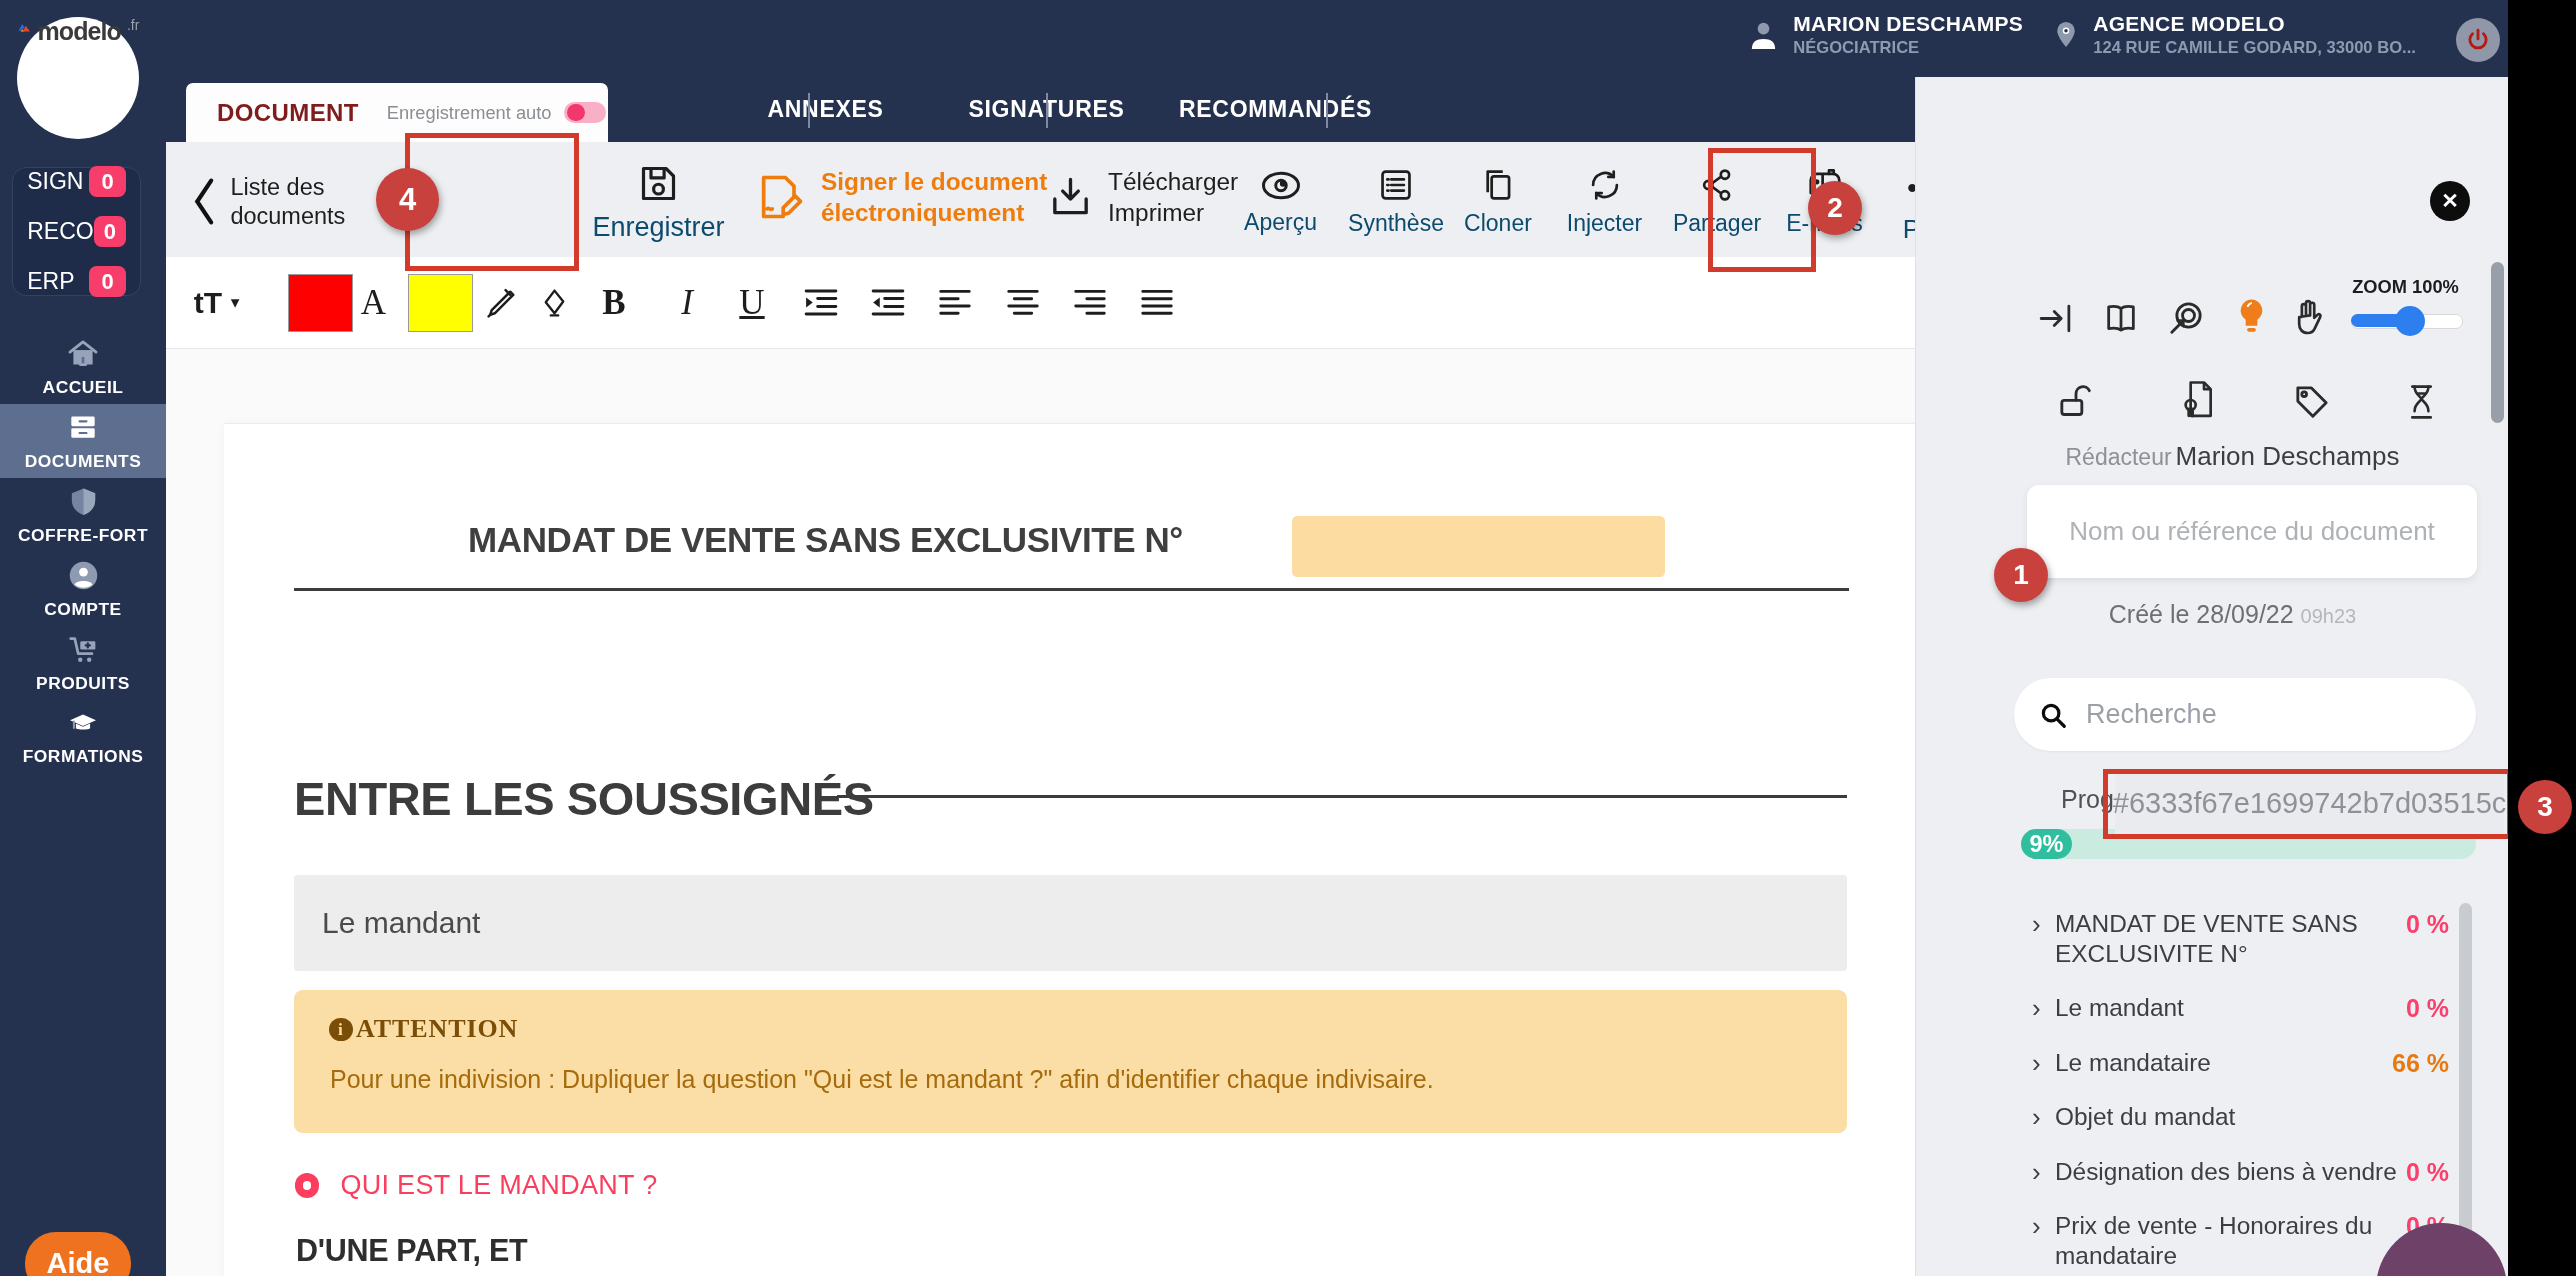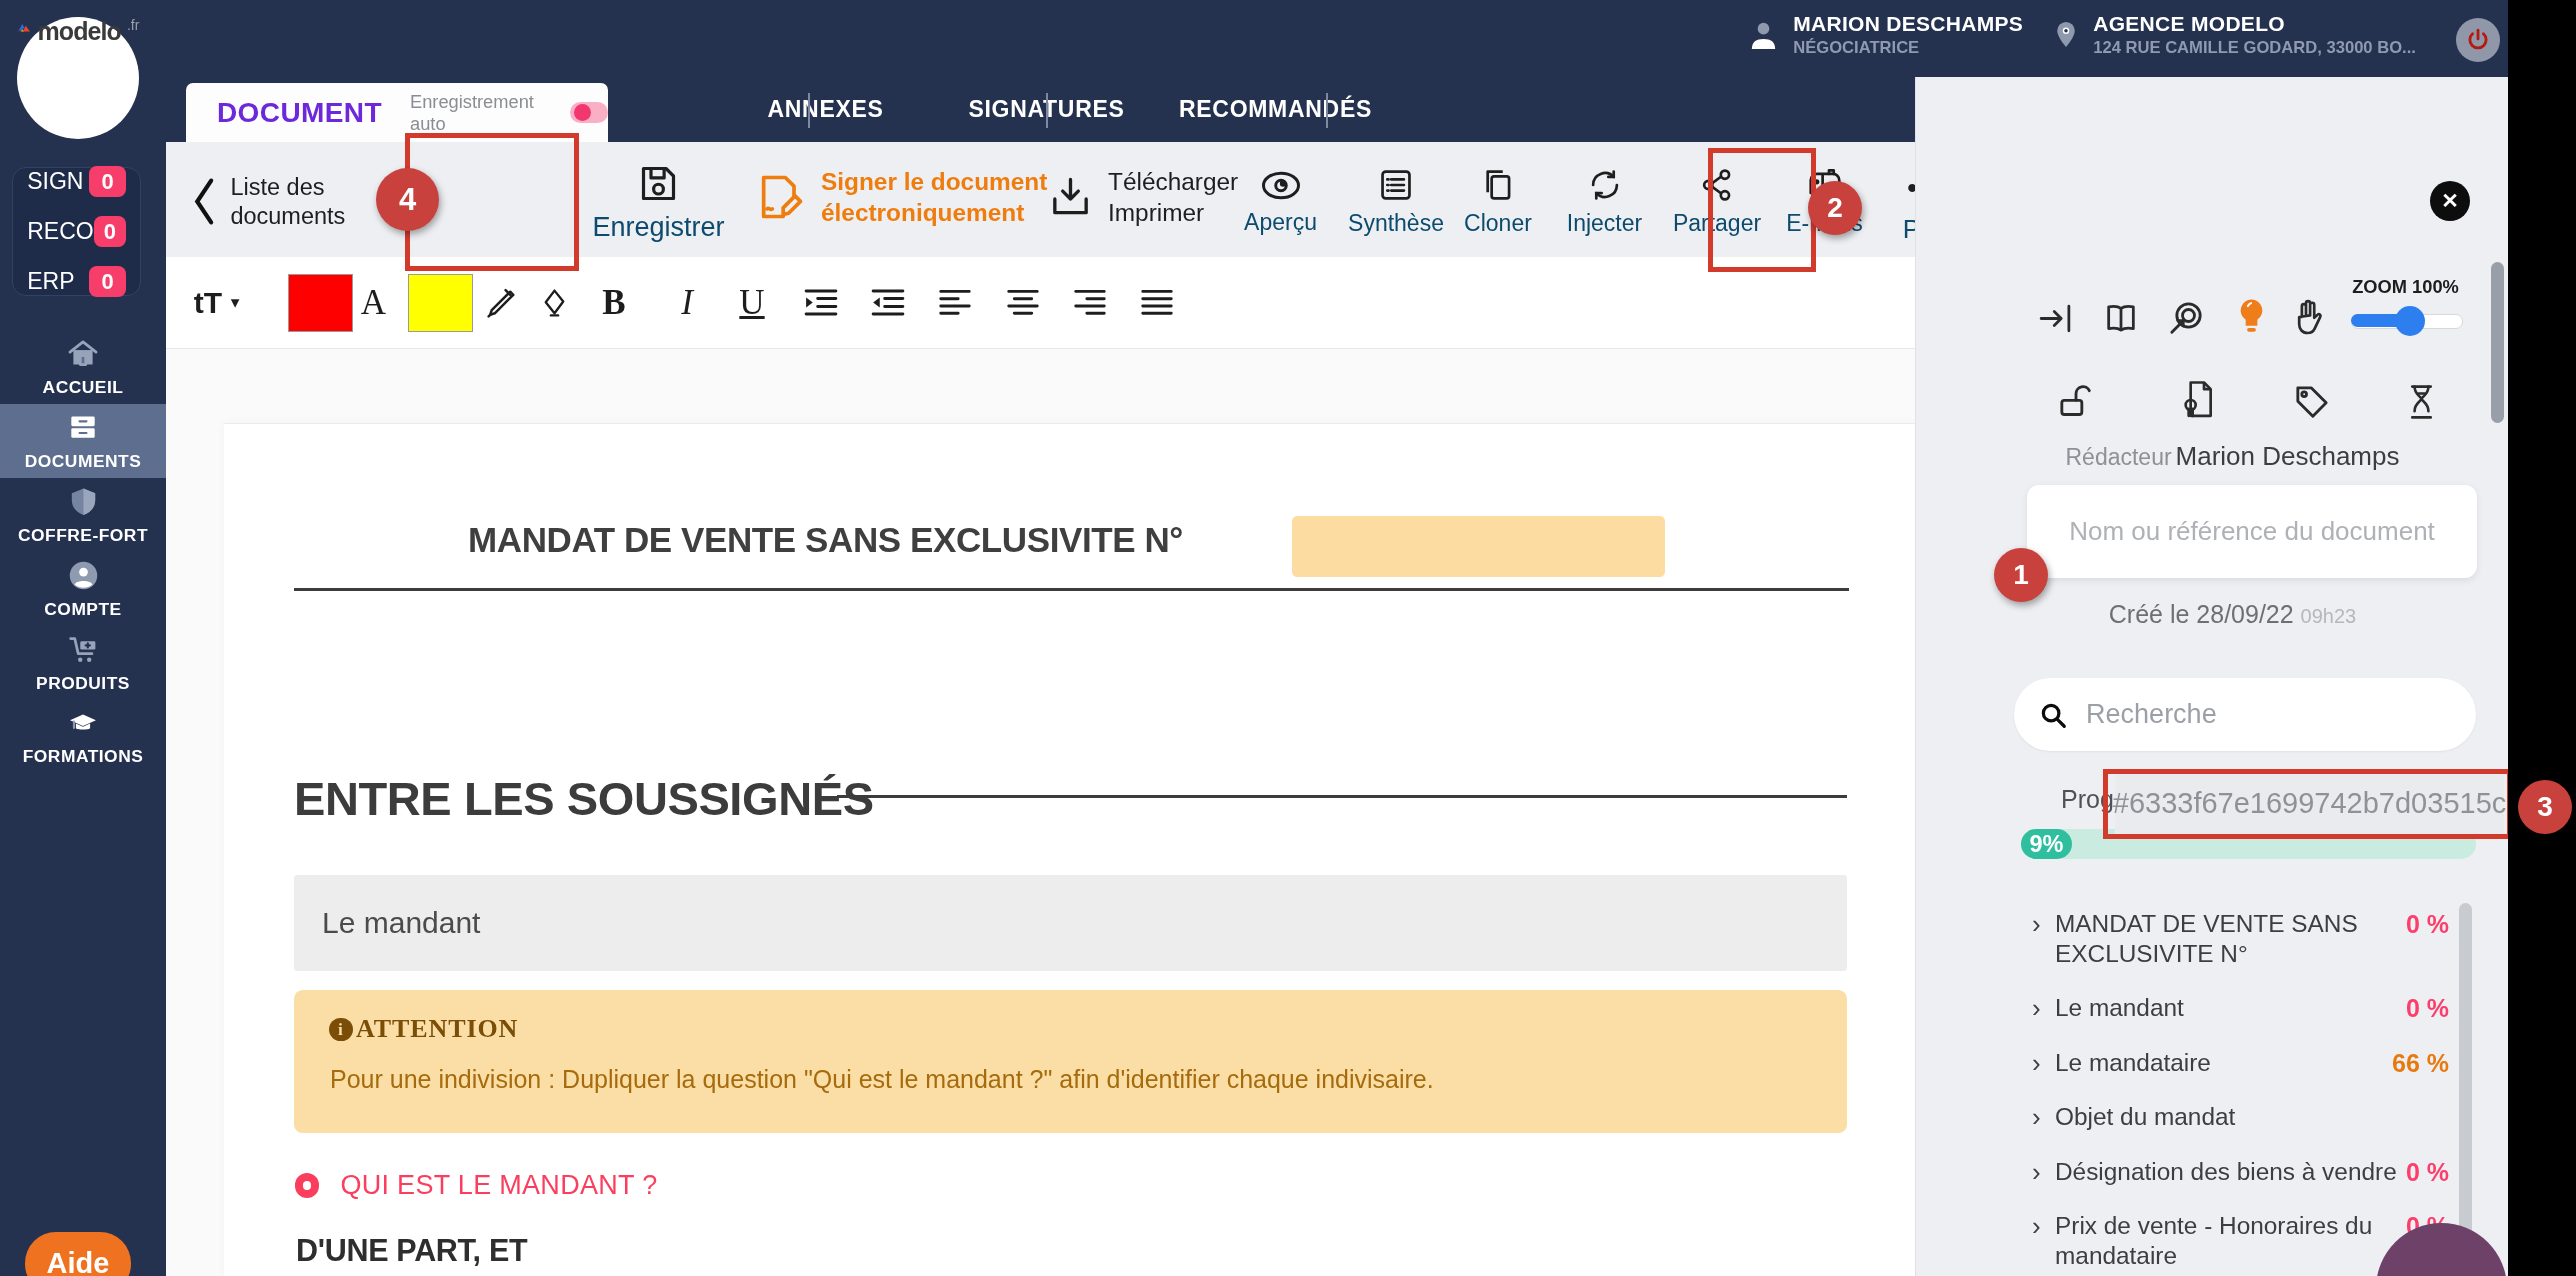--- a/index.html
+++ b/index.html
@@ -34,21 +34,21 @@
   .nav-item.active{background:#5e6e8e;color:#fff;}
   .nav-label{font-size:17.4px;font-weight:bold;color:#fff;letter-spacing:0.5px;}
   #help-btn{left:25px;top:1232px;width:106px;height:63px;border-radius:31px;background:#ee7220;
             color:#fff;font-size:29px;font-weight:bold;display:flex;align-items:center;
             justify-content:center;z-index:6;}
 
   
   #tabband{left:166px;top:77px;width:1749px;height:65px;background:#243250;}
   #tab-document{left:20px;top:6.1px;width:422px;height:59px;background:#fdfdfe;border-radius:7px 7px 0 0;
                 display:flex;align-items:center;}
-  #tab-document .t-label{font-size:28px;font-weight:bold;color:#6d28d9;margin-left:31px;letter-spacing:0.4px;}
+  #tab-document .t-label{font-size:24px;font-weight:bold;color:#7f1d1d;margin-left:31px;letter-spacing:0.4px;}
   #tab-document .t-auto{font-size:18.3px;color:#8a8d92;margin-left:28px;}
   #autosave-toggle{width:42px;height:21px;border-radius:10.5px;background:#f9afc6;margin-left:12.2px;position:relative;cursor:pointer;}
   #autosave-toggle .knob{position:absolute;left:3.5px;top:1.7px;width:17.4px;height:17.4px;border-radius:50%;background:#f2366e;}
   .tab-other{position:absolute;top:0;height:65px;display:flex;align-items:center;justify-content:center;
              color:#fff;font-size:23px;font-weight:bold;letter-spacing:0.7px;cursor:pointer;}
   .tab-sep{position:absolute;top:15.7px;width:1.7px;height:35px;background:#7d89a0;}
 
   
   #toolbar{left:166px;top:142px;width:1749px;height:115px;background:#edeff2;}
   .tool{position:absolute;display:flex;flex-direction:column;align-items:center;gap:6.1px;color:#1e1e1e;cursor:pointer;}

